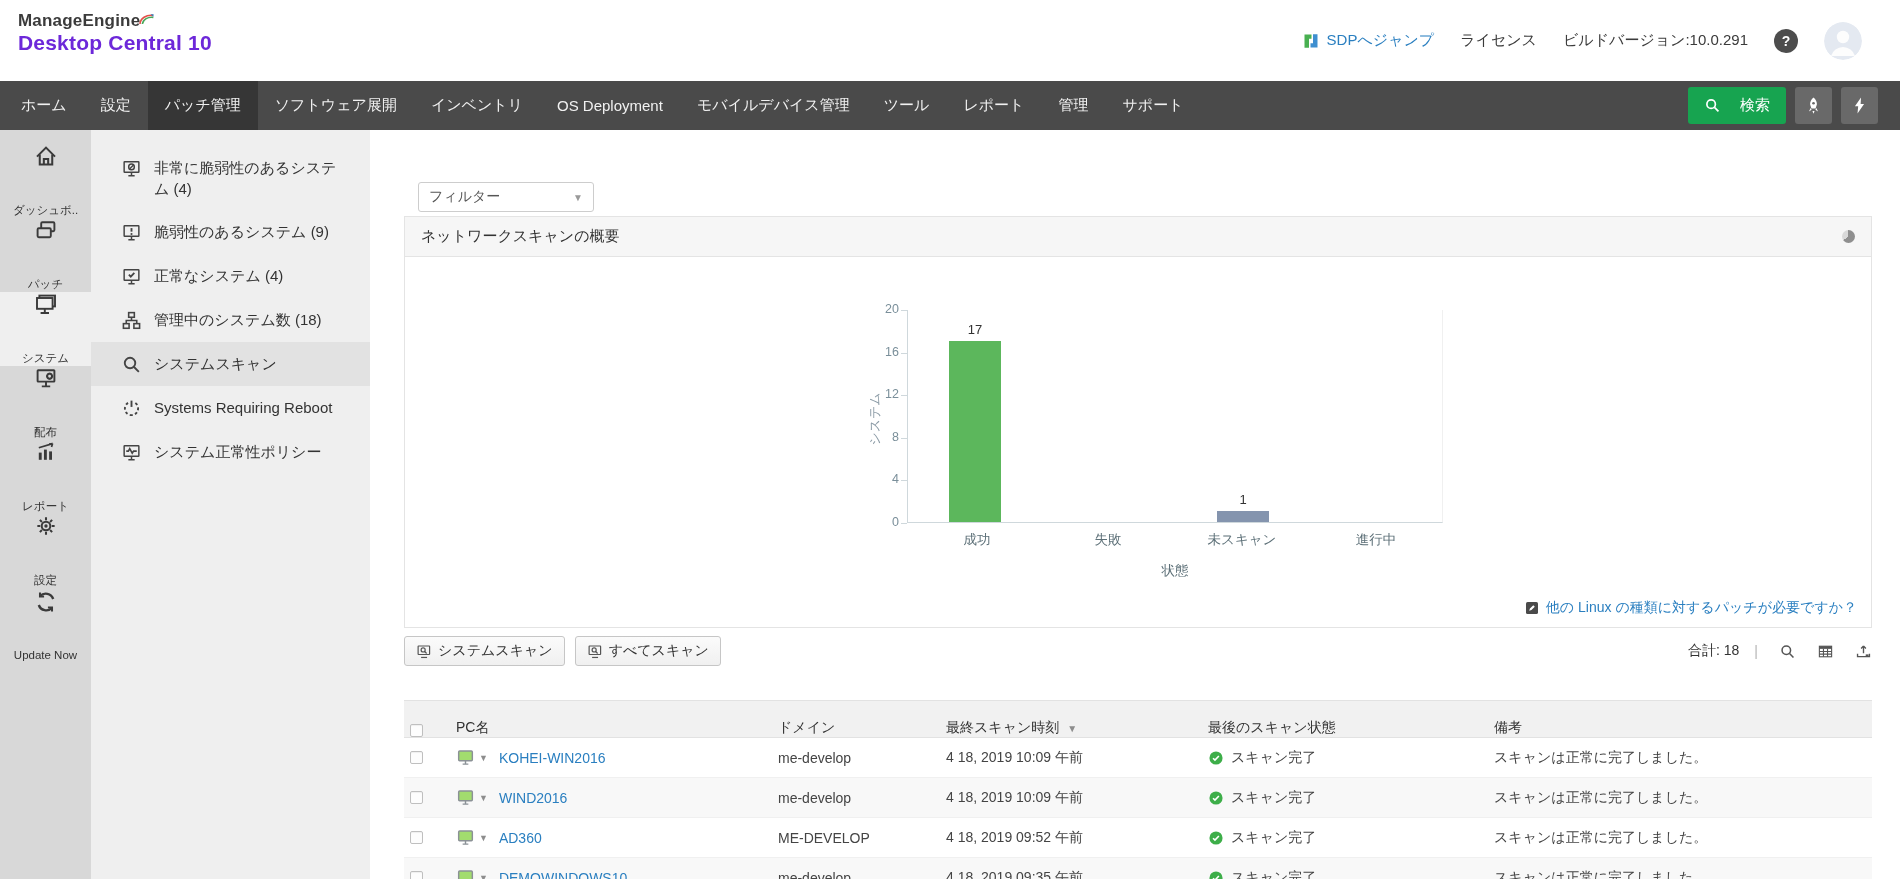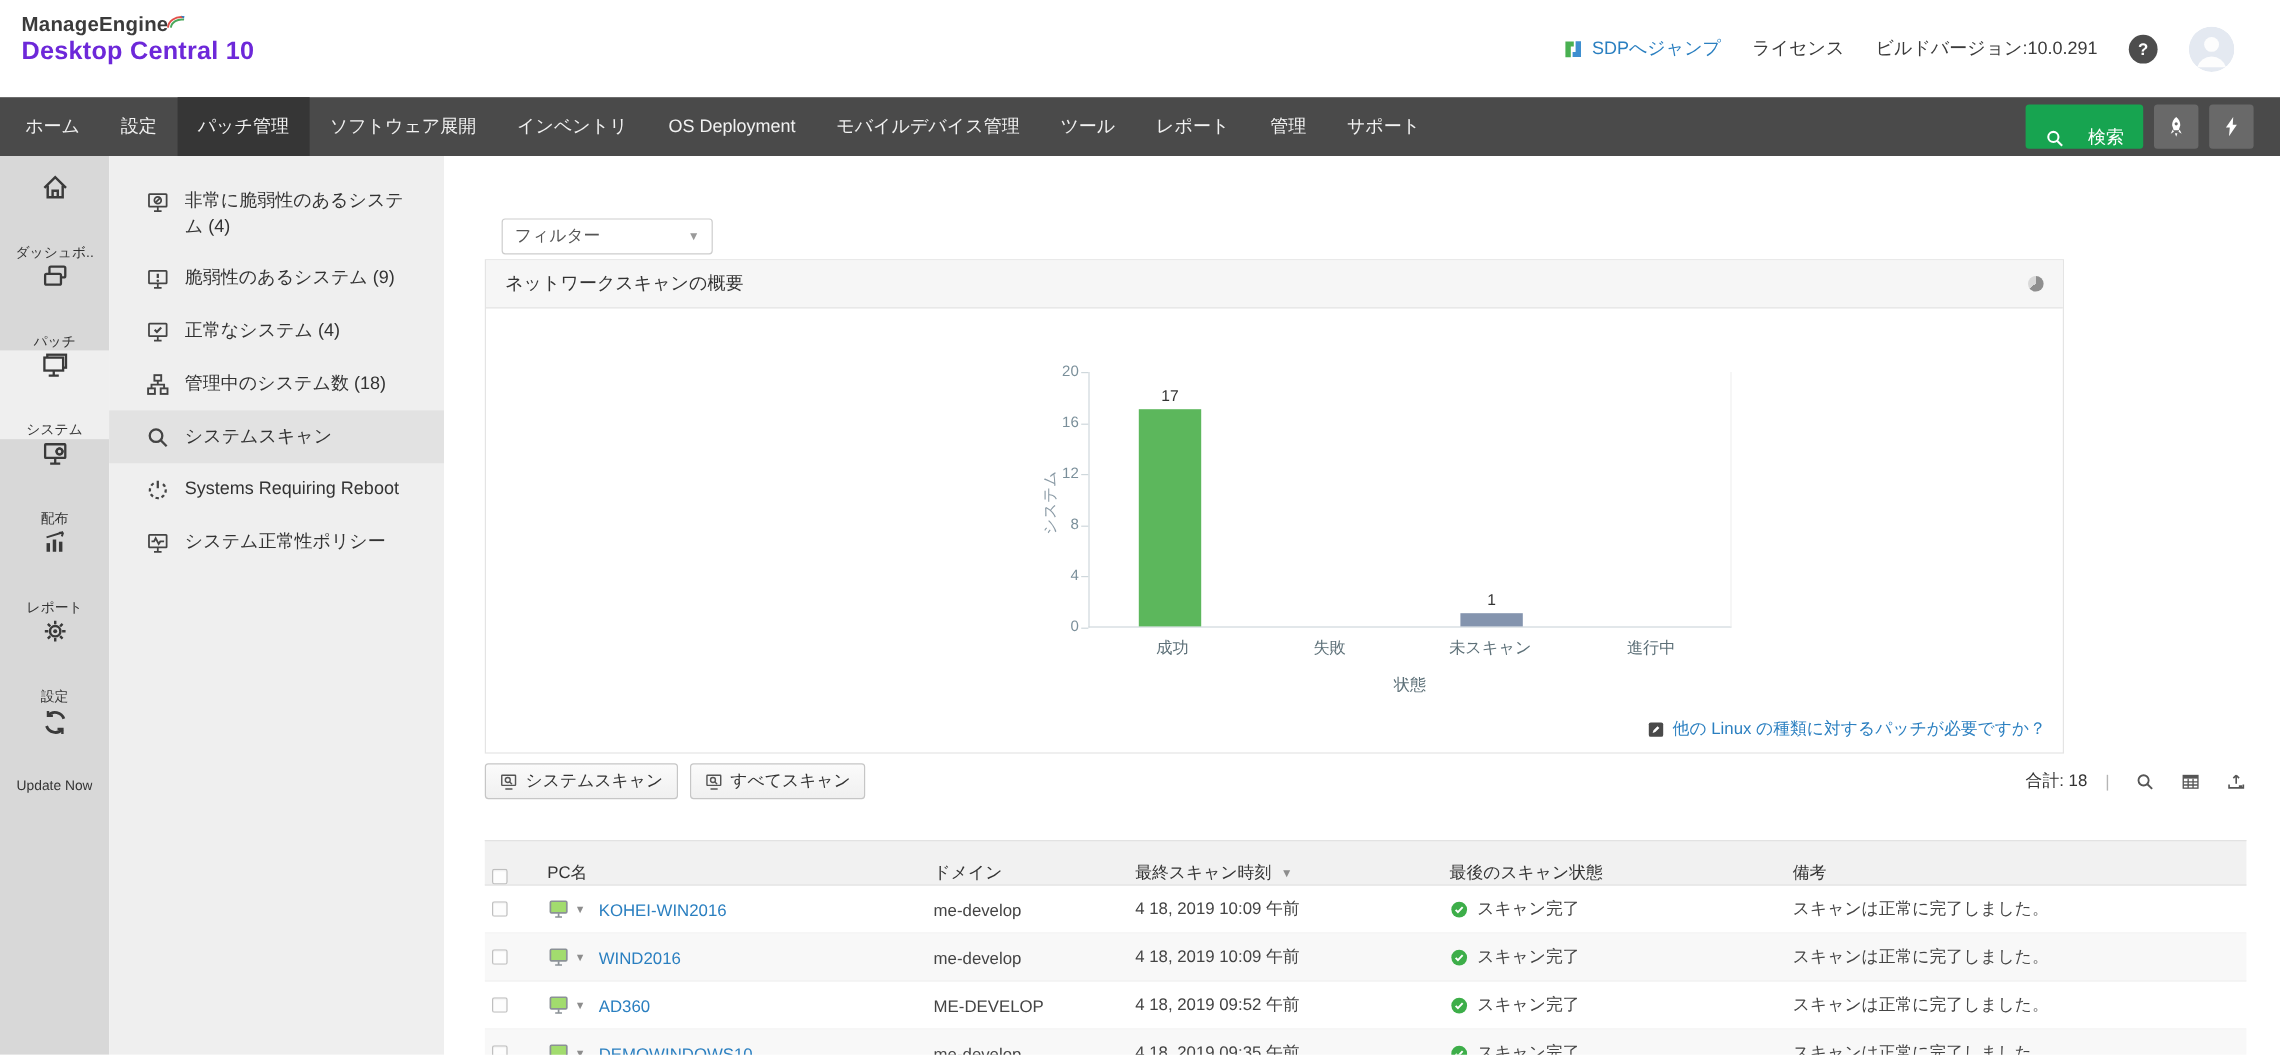--- a/index.html
+++ b/index.html
@@ -23,21 +23,21 @@
     font-size:14px; font-weight:700; display:flex; align-items:center; justify-content:center; cursor:pointer; }
   .avatar { width:38px; height:38px; border-radius:50%; overflow:hidden; cursor:pointer; }
 
   
   .topnav { position:absolute; top:81px; left:0; right:0; height:49px; background:#4a4a4a; display:flex; }
   .nav-items { display:flex; height:100%; padding-left:4px; }
   .nav-item { padding:0 17px; display:flex; align-items:center; font-size:15px; color:#f1f1f1; cursor:pointer; white-space:nowrap; }
   .nav-item.active { background:#363636; }
   .nav-right { position:absolute; right:0; top:0; height:49px; display:flex; align-items:center; gap:9px; padding-right:22px; }
   .search-btn { height:37px; padding:0 16px; background:#17a450; border-radius:3px; color:#fff;
-    display:flex; align-items:flex-end; gap:19px; font-size:15px; cursor:pointer; }
+    display:flex; align-items:center; gap:19px; font-size:15px; cursor:pointer; }
   .search-btn .icon { width:17px; height:17px; }
   .sq-btn { width:37px; height:37px; background:#696969; border-radius:3px; display:flex; align-items:center; justify-content:center; cursor:pointer; }
   .sq-btn .icon { width:19px; height:19px; }
 
   
   .rail { position:absolute; top:130px; left:0; bottom:0; width:91px; background:#d8d8d8; padding-top:14px; }
   .rail-item { height:74px; display:flex; flex-direction:column; align-items:center; justify-content:center; gap:5px; cursor:pointer; }
   .rail-item.active { background:#efefef; }
   .rail-item .icon { width:24px; height:24px; color:#3a3a3a; }
   .rail-label { font-size:11.5px; color:#333; max-width:88px; overflow:hidden; white-space:nowrap;margin-top:30px; }
@@ -54,21 +54,21 @@
   .splitter:after { content:""; position:absolute; left:2px; top:19px; border-top:7px solid transparent;
     border-bottom:7px solid transparent; border-right:8px solid #8f8f8f; }
 
   
   .main { position:absolute; top:130px; left:370px; right:0; bottom:0; background:#fff; }
   .filter-box { position:absolute; left:48px; top:52px; width:176px; height:30px; border:1px solid #cdcdcd;
     border-radius:3px; background:#fff; display:flex; align-items:center; padding:0 10px; cursor:pointer; }
   .filter-text { font-size:14px; color:#555; flex:1; }
   .filter-caret { color:#9a9a9a; font-size:10px; }
 
-  .panel { position:absolute; left:34px; top:86px; width:1316px; height:412px; border:1px solid #e4e4e4; background:#fff; }
+  .panel { position:absolute; left:34px; top:86px; width:1468px; height:412px; border:1px solid #e4e4e4; background:#fff; }
   .panel-header { height:40px; background:#f6f6f6; border-bottom:1px solid #e4e4e4; display:flex; align-items:center; padding:0 16px; }
   .panel-title { font-size:15px; color:#333; flex:1; }
   .pie-icon { width:13px; height:13px; border-radius:50%;
     background:conic-gradient(#8f8f8f 0 235deg,#d9d9d9 235deg 360deg); cursor:pointer; }
 
   
   .chart { position:absolute; left:440px; top:93px; width:700px; height:300px; }
   .plot { position:absolute; left:62px; top:0; width:536px; height:213px;
     border-left:1px solid #cfd8dc; border-bottom:1px solid #cfd8dc; border-right:1px solid #f0f0f0; }
   .bar { position:absolute; bottom:0; width:52px; cursor:pointer; }

